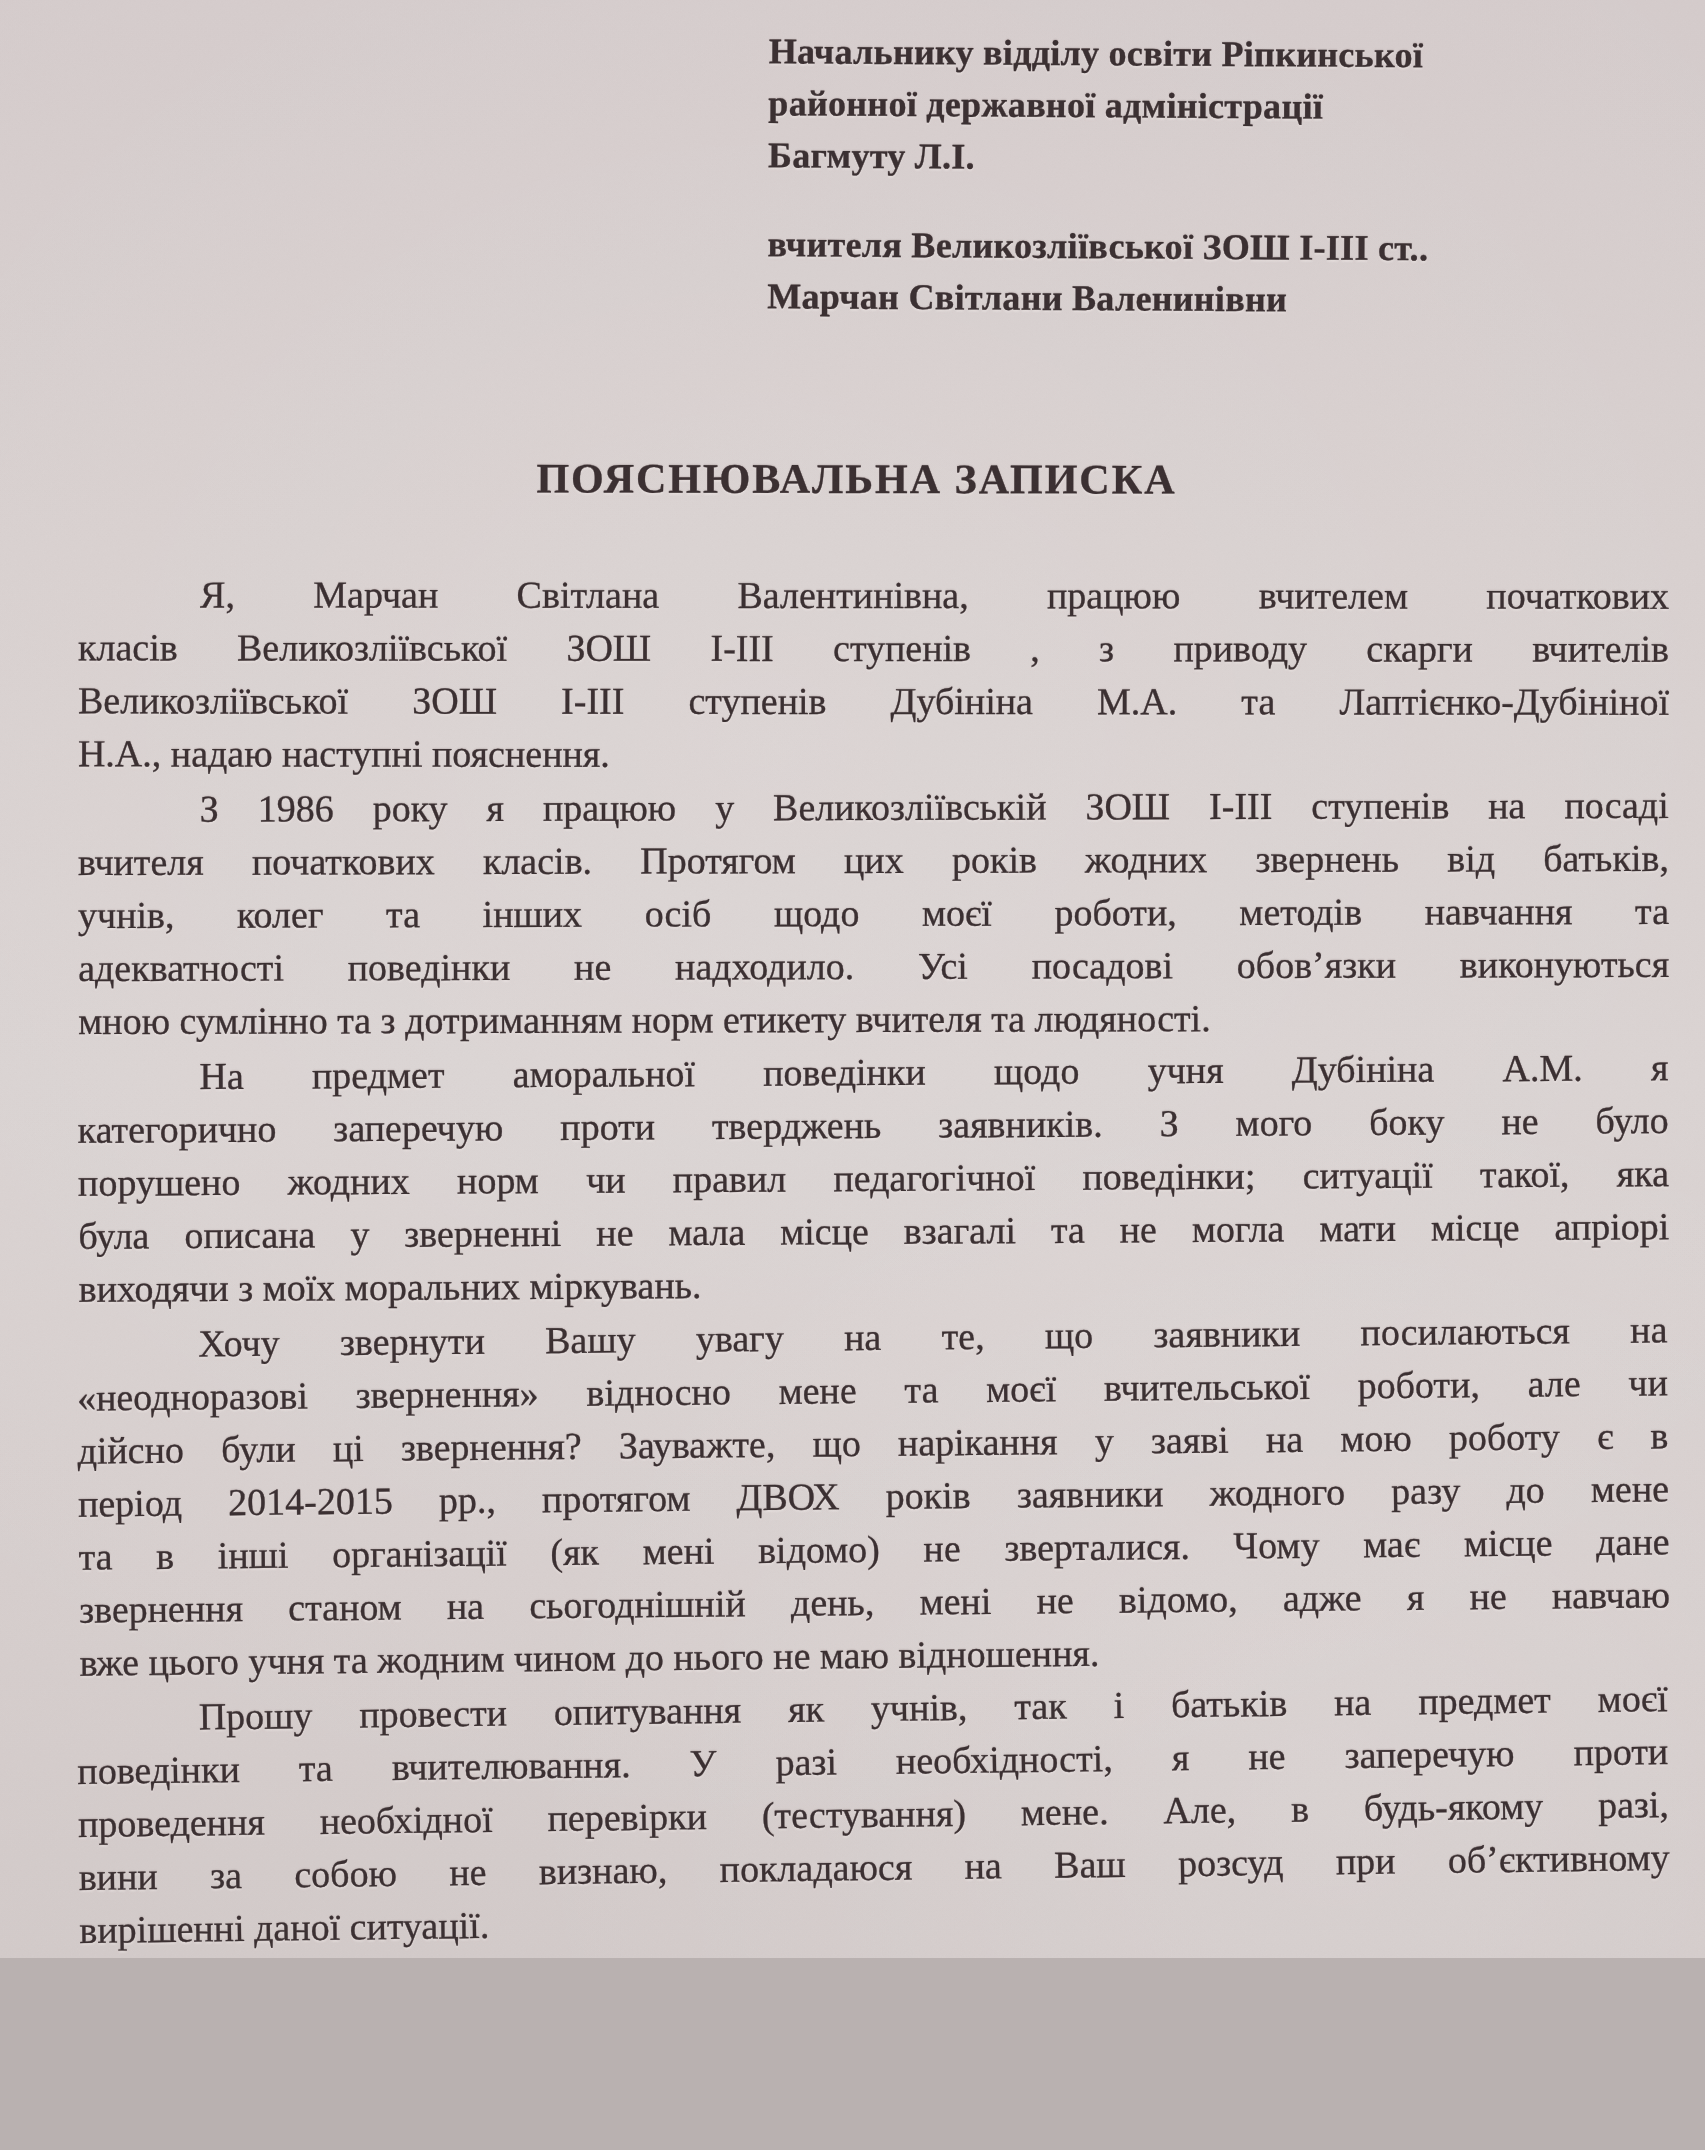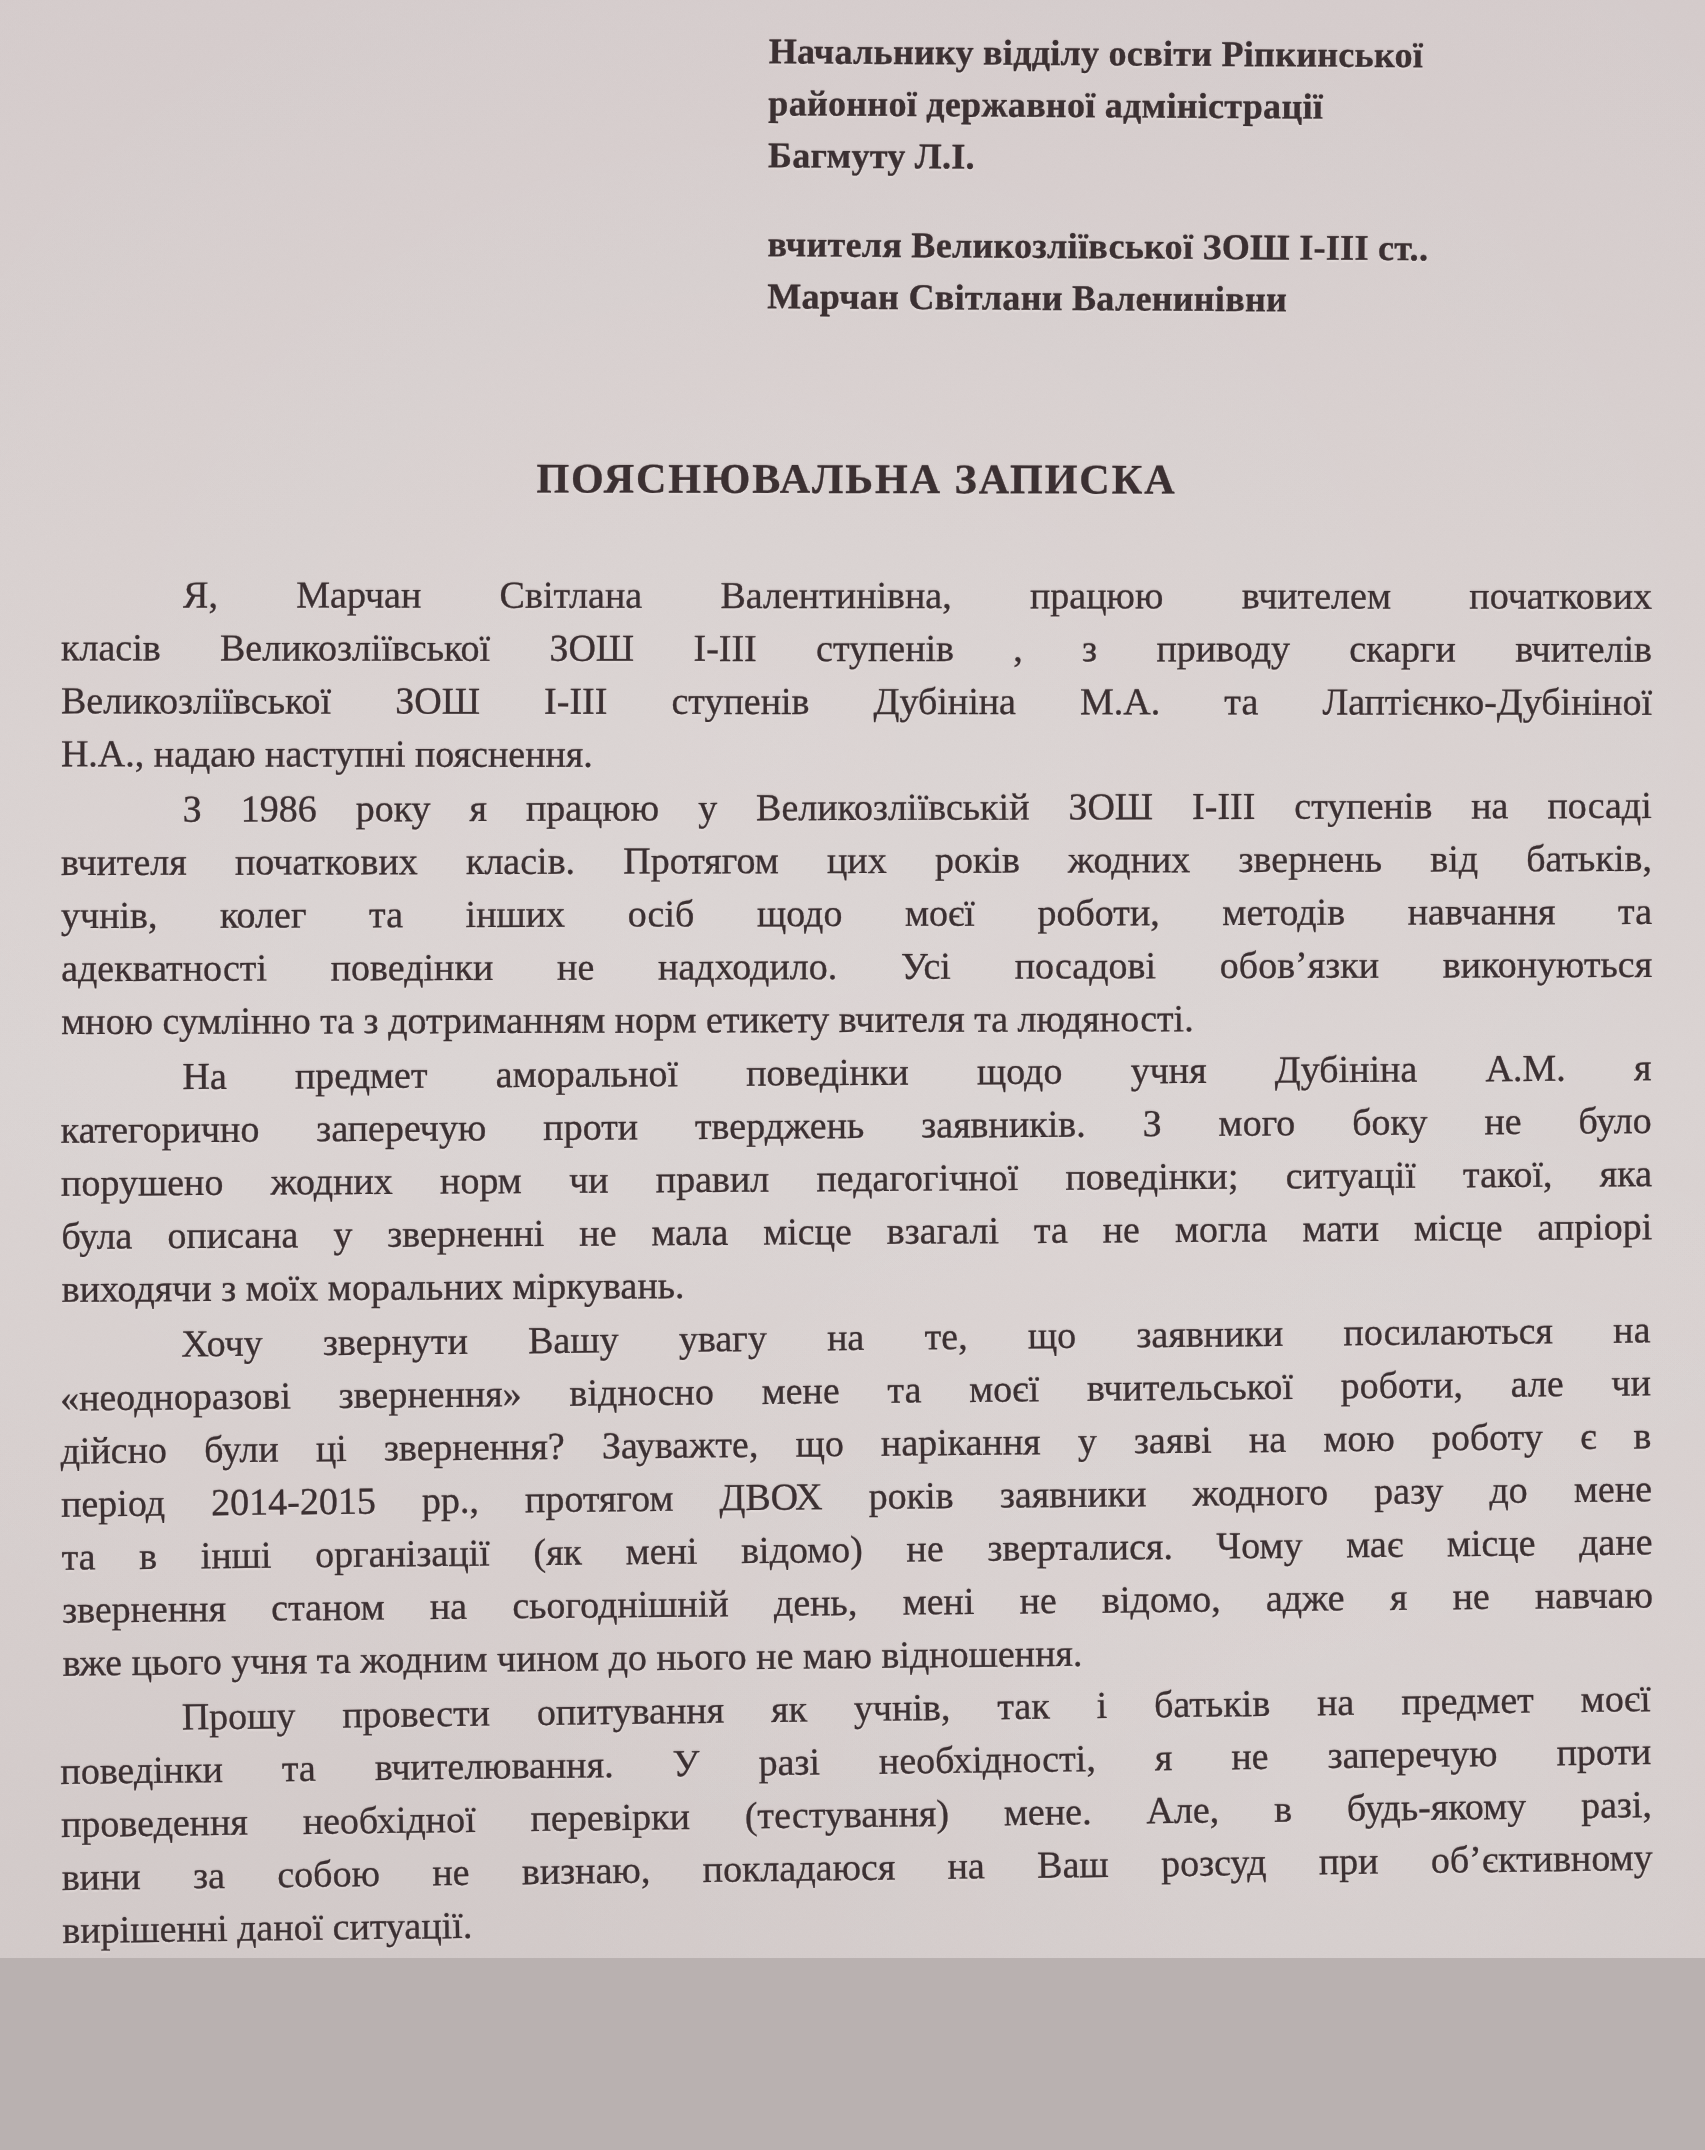--- a/index.html
+++ b/index.html
@@ -66,21 +66,21 @@
     font-size: 42px;
     line-height: 55px;
     letter-spacing: 2px;
     font-weight: bold;
     transform: rotate(0.1deg);
   }
 
   
   .body-text {
     position: absolute;
-    left: 61px;
+    left: 78px;
     top: 569px;
     width: 1591px;
     font-size: 38px;
   }
   .paragraph { transform-origin: 50% 50%; }
   .paragraph:nth-child(1) { transform: rotate(0.05deg); }
   .paragraph:nth-child(2) { transform: rotate(-0.15deg); }
   .paragraph:nth-child(3) { transform: rotate(-0.35deg); }
   .paragraph:nth-child(4) { transform: rotate(-0.55deg); }
   .paragraph:nth-child(5) { transform: rotate(-0.72deg); }

